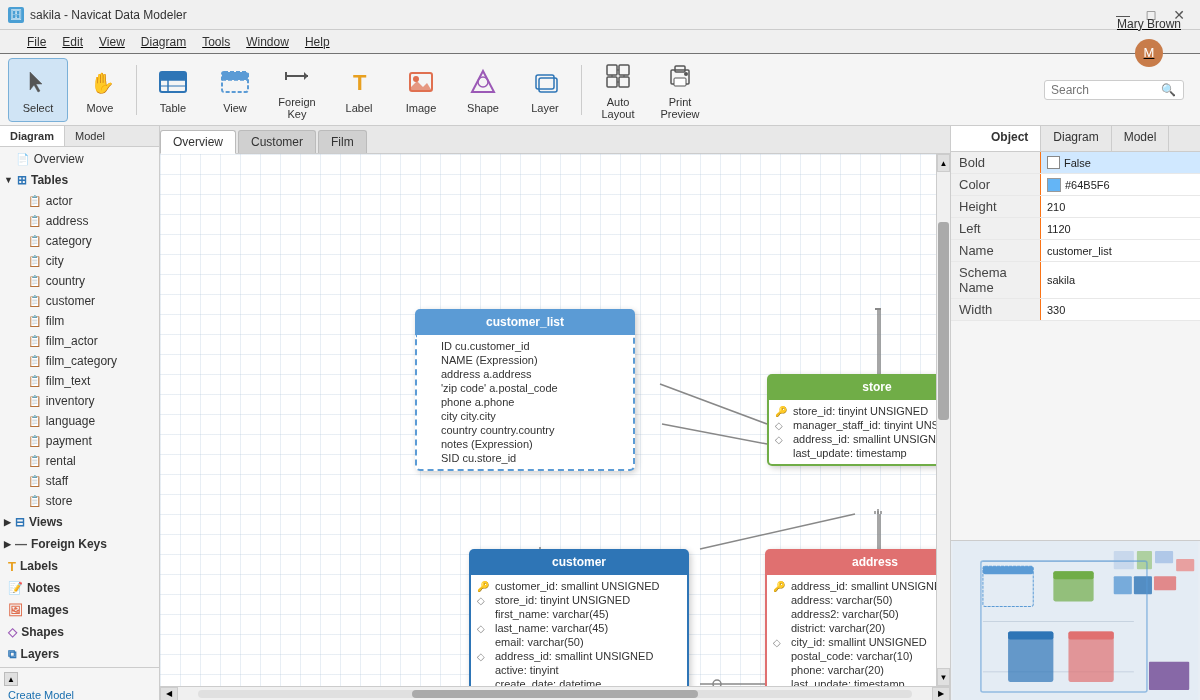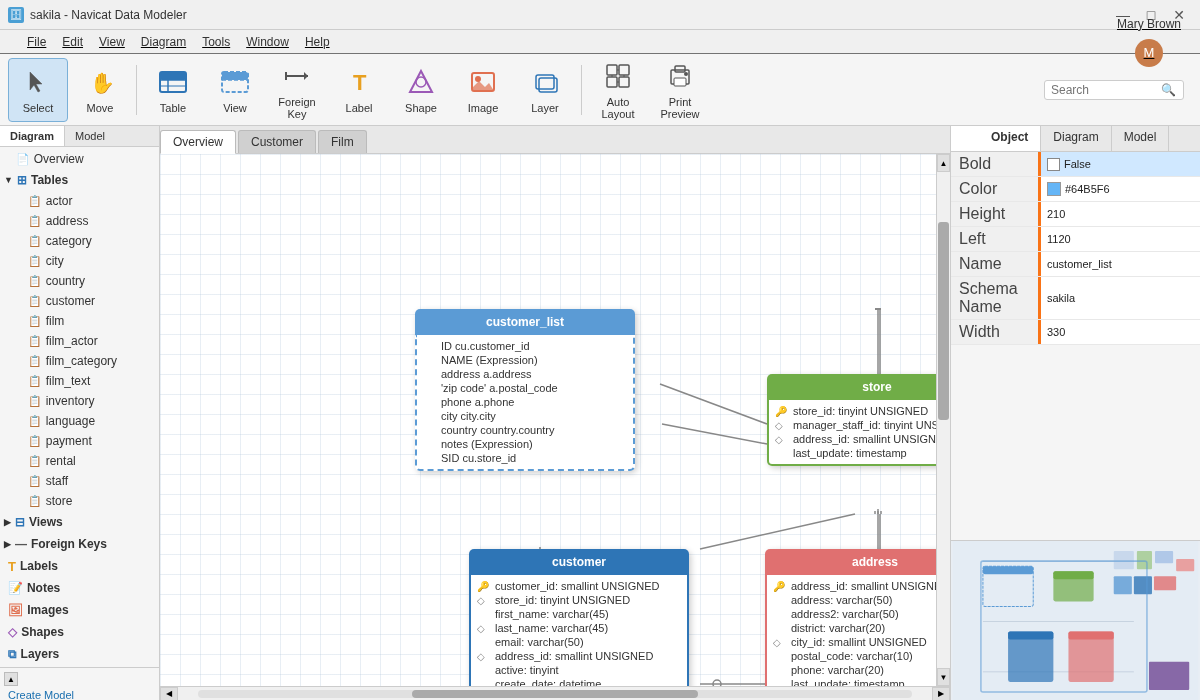--- a/index.html
+++ b/index.html
@@ -315,23 +315,23 @@
     }
     .prop-row {
       display: flex;
       border-bottom: 1px solid #e8e8e8;
       min-height: 22px;
     }
     .prop-label {
       width: 90px;
       padding: 3px 8px;
       background: #f0f0f0;
-      font-size: 16px;
+      font-size: 13px;
       color: #444;
-      border-right: 3px solid #f97316;
+      border-right: 1px solid #f97316;
       flex-shrink: 0;
     }
     .prop-value {
       flex: 1;
       padding: 3px 6px;
       font-size: 11px;
       color: #222;
       background: white;
       display: flex;
       align-items: center;
@@ -518,35 +518,35 @@
       <div class="tool-icon-img">
         <svg width="28" height="28" viewBox="0 0 28 28">
             <text x="8" y="22" font-size="22" font-weight="bold" fill="#e8a020">T</text>
           </svg>
       </div>
       <span>Label</span>
     </button>
     <button class="tool-btn">
       <div class="tool-icon-img">
         <svg width="28" height="28" viewBox="0 0 28 28">
-          <polygon points="14,3 25,24 3,24" fill="none" stroke="#9b59b6" stroke-width="2"></polygon>
-          <circle cx="14" cy="14" r="5" fill="none" stroke="#9b59b6" stroke-width="1.5"></circle>
+          <rect x="3" y="5" width="22" height="18" rx="2" fill="none" stroke="#e07050" stroke-width="2"></rect>
+          <circle cx="9" cy="11" r="3" fill="#e07050"></circle>
+          <polygon points="3,20 10,13 16,19 20,15 25,23 3,23" fill="#e07050" opacity="0.7"></polygon>
         </svg>
       </div>
-      <span>Shape</span>
+      <span>Image</span>
     </button>
     <button class="tool-btn">
       <div class="tool-icon-img">
         <svg width="28" height="28" viewBox="0 0 28 28">
-          <rect x="3" y="5" width="22" height="18" rx="2" fill="none" stroke="#e07050" stroke-width="2"></rect>
-          <circle cx="9" cy="11" r="3" fill="#e07050"></circle>
-          <polygon points="3,20 10,13 16,19 20,15 25,23 3,23" fill="#e07050" opacity="0.7"></polygon>
+          <polygon points="14,3 25,24 3,24" fill="none" stroke="#9b59b6" stroke-width="2"></polygon>
+          <circle cx="14" cy="14" r="5" fill="none" stroke="#9b59b6" stroke-width="1.5"></circle>
         </svg>
       </div>
-      <span>Image</span>
+      <span>Shape</span>
     </button>
     <button class="tool-btn">
       <div class="tool-icon-img">
         <svg width="28" height="28" viewBox="0 0 28 28">
           <rect x="5" y="7" width="18" height="14" rx="2" fill="none" stroke="#2e75b6" stroke-width="1.5"></rect>
           <rect x="8" y="10" width="18" height="14" rx="2" fill="none" stroke="#2e75b6" stroke-width="1.5"></rect>
         </svg>
       </div>
       <span>Layer</span>
     </button>

